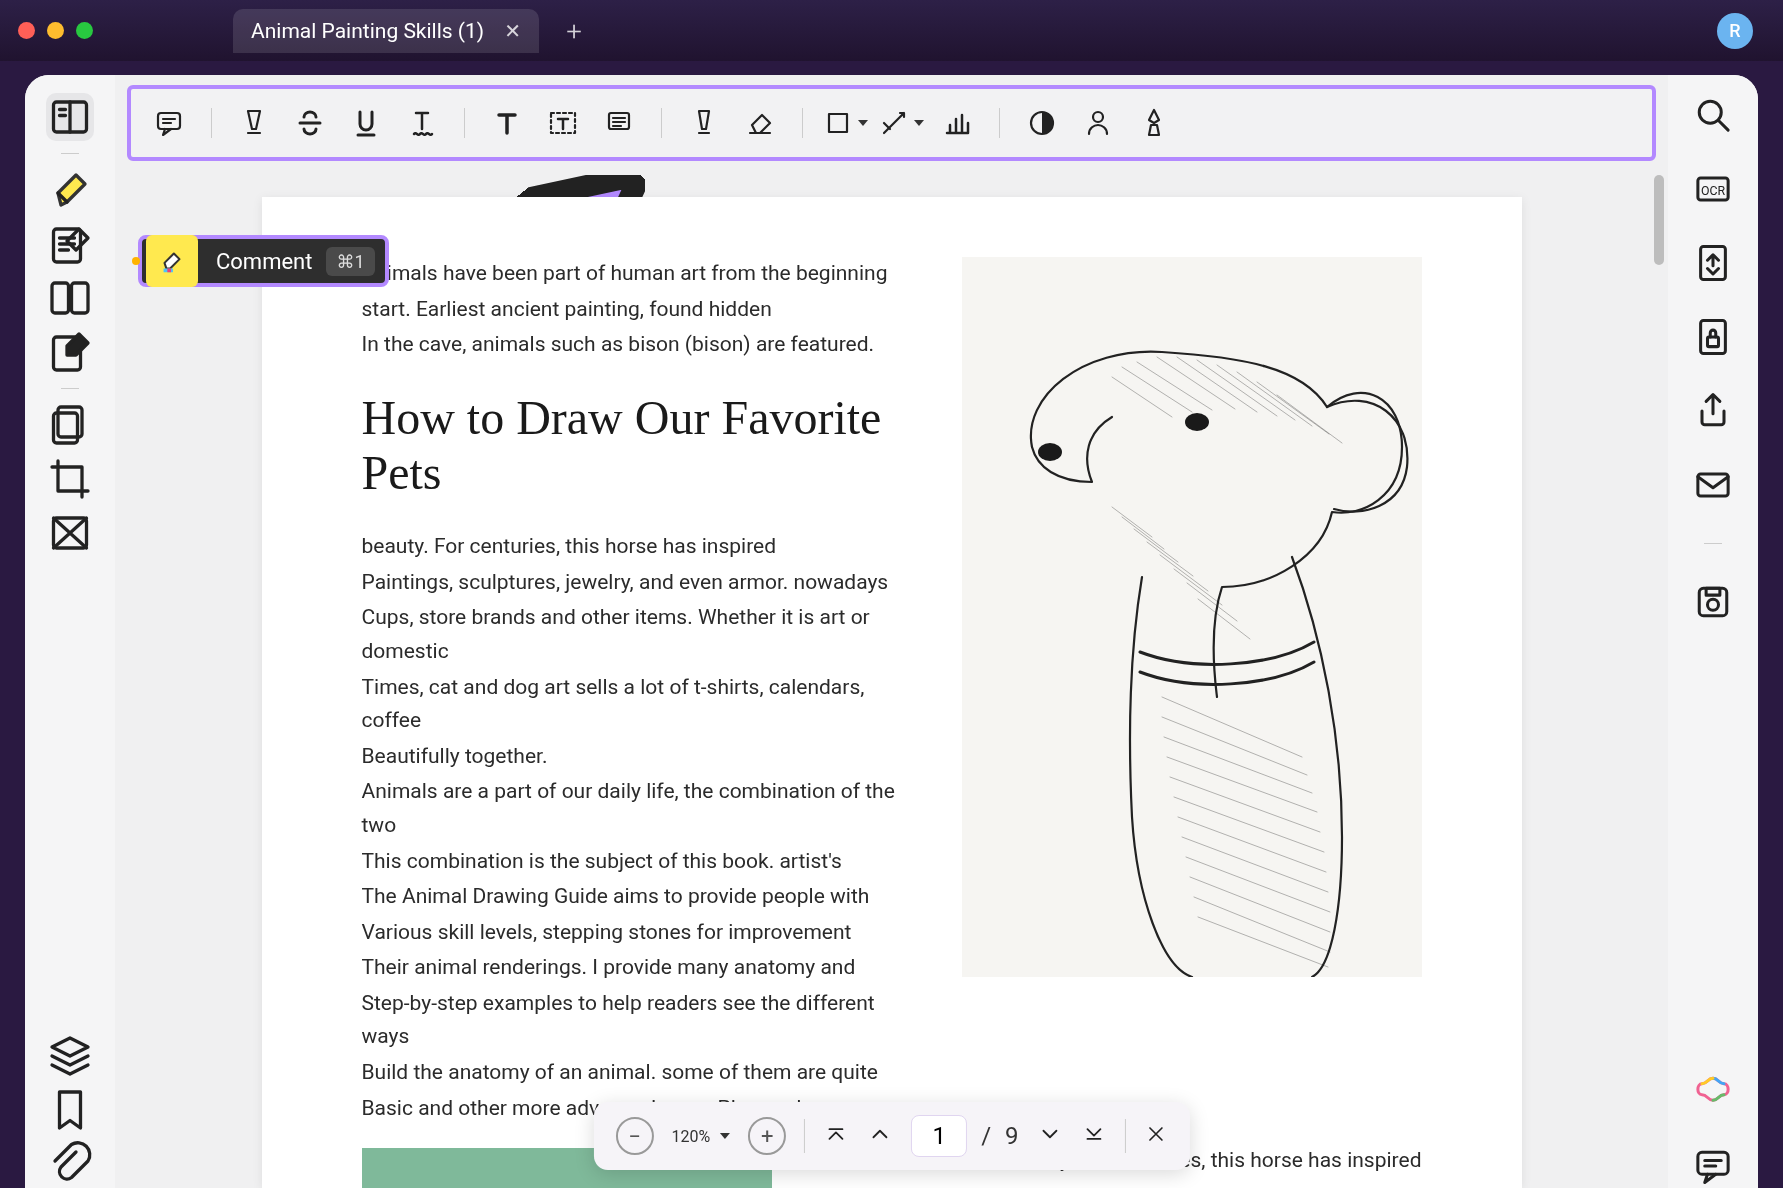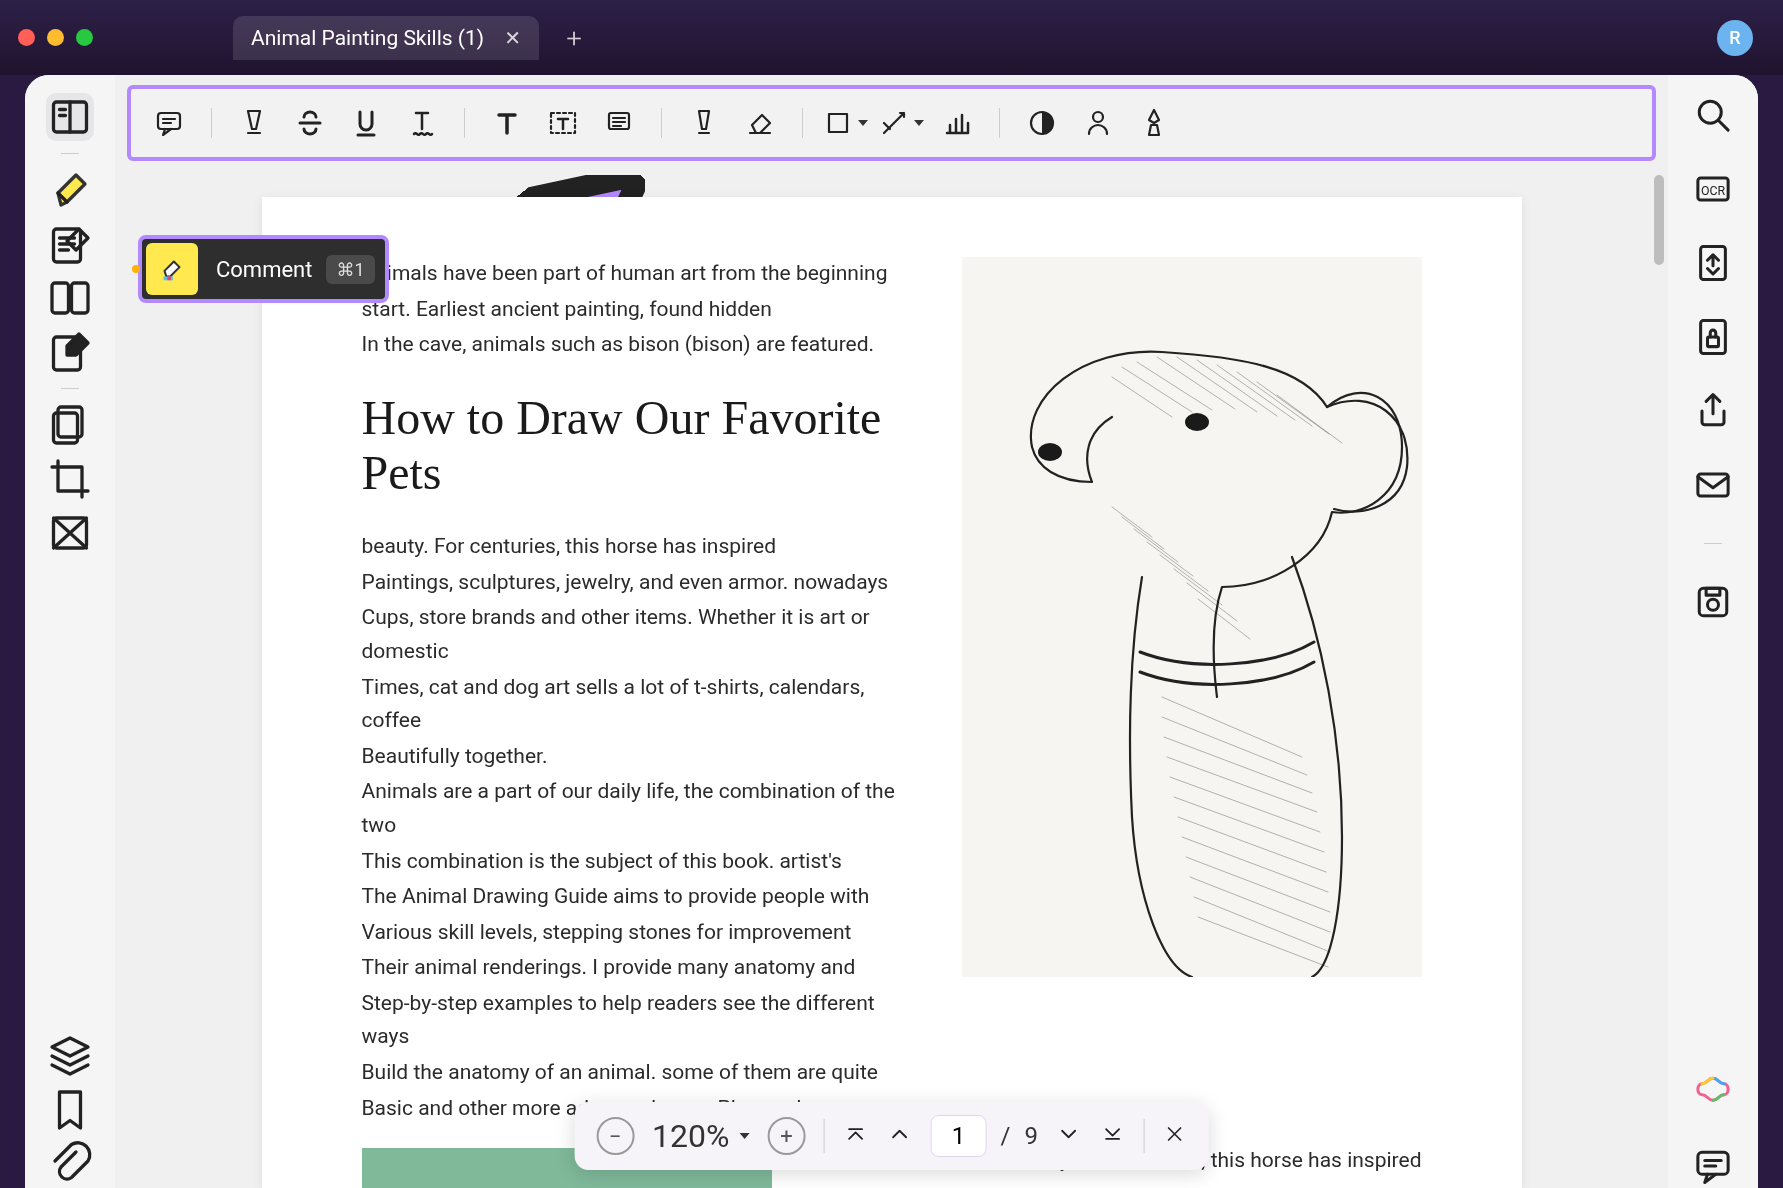--- a/index.html
+++ b/index.html
@@ -1,19 +1,19 @@
 <!DOCTYPE html>
 <html><head>
 <meta charset="utf-8">
 <style>
 * { margin:0; padding:0; box-sizing:border-box; font-family:-apple-system,BlinkMacSystemFont,"Segoe UI",Roboto,sans-serif; }
 body { background:#2a1941; width:1783px; height:1188px; overflow:hidden; position:relative; }
 
 
-.titlebar { height:75px; background:linear-gradient(180deg,#2d2047,#20132f); display:flex; align-items:center; padding:0 18px; position:relative;text-align:right; }
+.titlebar { height:61px; background:linear-gradient(180deg,#2d2047,#20132f); display:flex; align-items:center; padding:0 18px; position:relative;text-align:right; }
 .traffic { display:flex; gap:12px; }
 .dot { width:17px; height:17px; border-radius:50%; }
 .dot.r{background:#ff5f57}.dot.y{background:#febc2e}.dot.g{background:#28c840}
 .tab { margin-left:140px; display:flex; align-items:center; gap:20px; background:rgba(255,255,255,.12); padding:10px 18px; border-radius:10px 10px 0 0; color:#fff; font-size:21px; }
 .tab-close{cursor:pointer;opacity:.8;font-size:20px}
 .newtab{color:#fff;font-size:26px;margin-left:22px;opacity:.8;cursor:pointer}
 .avatar{position:absolute;right:30px;width:36px;height:36px;border-radius:50%;background:#6bb4f0;color:#fff;display:flex;align-items:center;justify-content:center;font-size:18px;font-weight:500}
 
 
 .shell { position:absolute; top:75px; left:25px; right:25px; bottom:0; background:#fff; border-radius:24px 24px 0 0; display:flex; overflow:hidden; }
@@ -38,41 +38,41 @@
 .tbtn{width:48px;height:48px;display:flex;align-items:center;justify-content:center;cursor:pointer;border-radius:8px}
 .tsep{width:1px;height:30px;background:#ccc;margin:0 10px}
 .tbtn svg{width:32px;height:32px}
 .dd{display:flex;align-items:center;gap:2px}
 .caret{width:0;height:0;border-left:5px solid transparent;border-right:5px solid transparent;border-top:6px solid #333;margin-left:2px}
 
 
 .arrow{position:absolute;left:250px;top:100px;width:280px;height:140px;pointer-events:none}
 
 
-.tipwrap{position:absolute;left:23px;top:160px;display:flex;align-items:center;border:4px solid #b389ff;border-radius:8px;background:#2e2e2e;height:68px;z-index:5}
+.tipwrap{position:absolute;left:23px;top:160px;display:flex;align-items:center;border:4px solid #b389ff;border-radius:8px;background:#2e2e2e;height:52px;z-index:5}
 .tipicon{width:52px;height:52px;background:#ffe94f;border-radius:6px;display:flex;align-items:center;justify-content:center;margin:4px}
 .tiptext{color:#fff;font-size:22px;padding:0 14px}
 .tipkbd{background:#4a4a4a;color:#ddd;padding:4px 10px;border-radius:6px;font-size:18px;margin-right:10px}
 .yellowdot{position:absolute;left:-10px;top:50%;transform:translateY(-50%);width:8px;height:8px;border-radius:50%;background:#ffb300}
 
 
 .docarea{flex:1;overflow:auto;padding:30px 0 0 0;display:flex;justify-content:center}
 .page{width:1260px;background:#fff;box-shadow:0 2px 10px rgba(0,0,0,.08);padding:60px 100px;position:relative}
 .body-row{display:flex;gap:50px}
 .textcol{flex:1;font-size:21px;line-height:1.6;color:#2b2b2b;font-family:Georgia,serif}
 .textcol p{margin-bottom:2px}
 .h1{font-size:48px;font-weight:400;line-height:1.15;margin:28px 0 30px;font-family:Georgia,serif;color:#1a1a1a}
 .dogimg{width:460px;height:720px;background:#f4f4f2;position:relative;overflow:hidden}
 .greenimg{position:absolute;left:100px;bottom:-80px;width:410px;height:120px;background:#7fb99a}
 .sidetext{position:absolute;right:100px;bottom:10px;font-size:21px;color:#2b2b2b;font-family:Georgia,serif;line-height:1.6;text-align:left}
 
 
 .bottombar{position:absolute;left:50%;transform:translateX(-50%);bottom:18px;background:#f6f4f8;border-radius:14px;box-shadow:0 4px 20px rgba(0,0,0,.15);height:68px;display:flex;align-items:center;padding:0 22px;gap:18px;z-index:4}
 .circ{width:38px;height:38px;border:2px solid #999;border-radius:50%;display:flex;align-items:center;justify-content:center;cursor:pointer;color:#555;font-size:22px}
-.zoom{font-size:32px;color:#333;display:flex;align-items:center;gap:8px}
+.zoom{font-size:16px;color:#333;display:flex;align-items:center;gap:8px}
 .bsep{width:1px;height:34px;background:#ccc}
 .navbtn{cursor:pointer;color:#454545}
 .pagebox{display:flex;align-items:center;gap:14px;font-size:24px;color:#333}
 .pagebox input{width:56px;height:42px;border:1px solid #e0d5f0;background:#fff;border-radius:8px;text-align:center;font-size:24px}
 
 
 .scroll-thumb{position:absolute;right:4px;top:100px;width:10px;height:90px;background:#bdbdbd;border-radius:5px}
 
 
 svg{stroke:#222;stroke-width:2.2;fill:none;stroke-linecap:round;stroke-linejoin:round}

